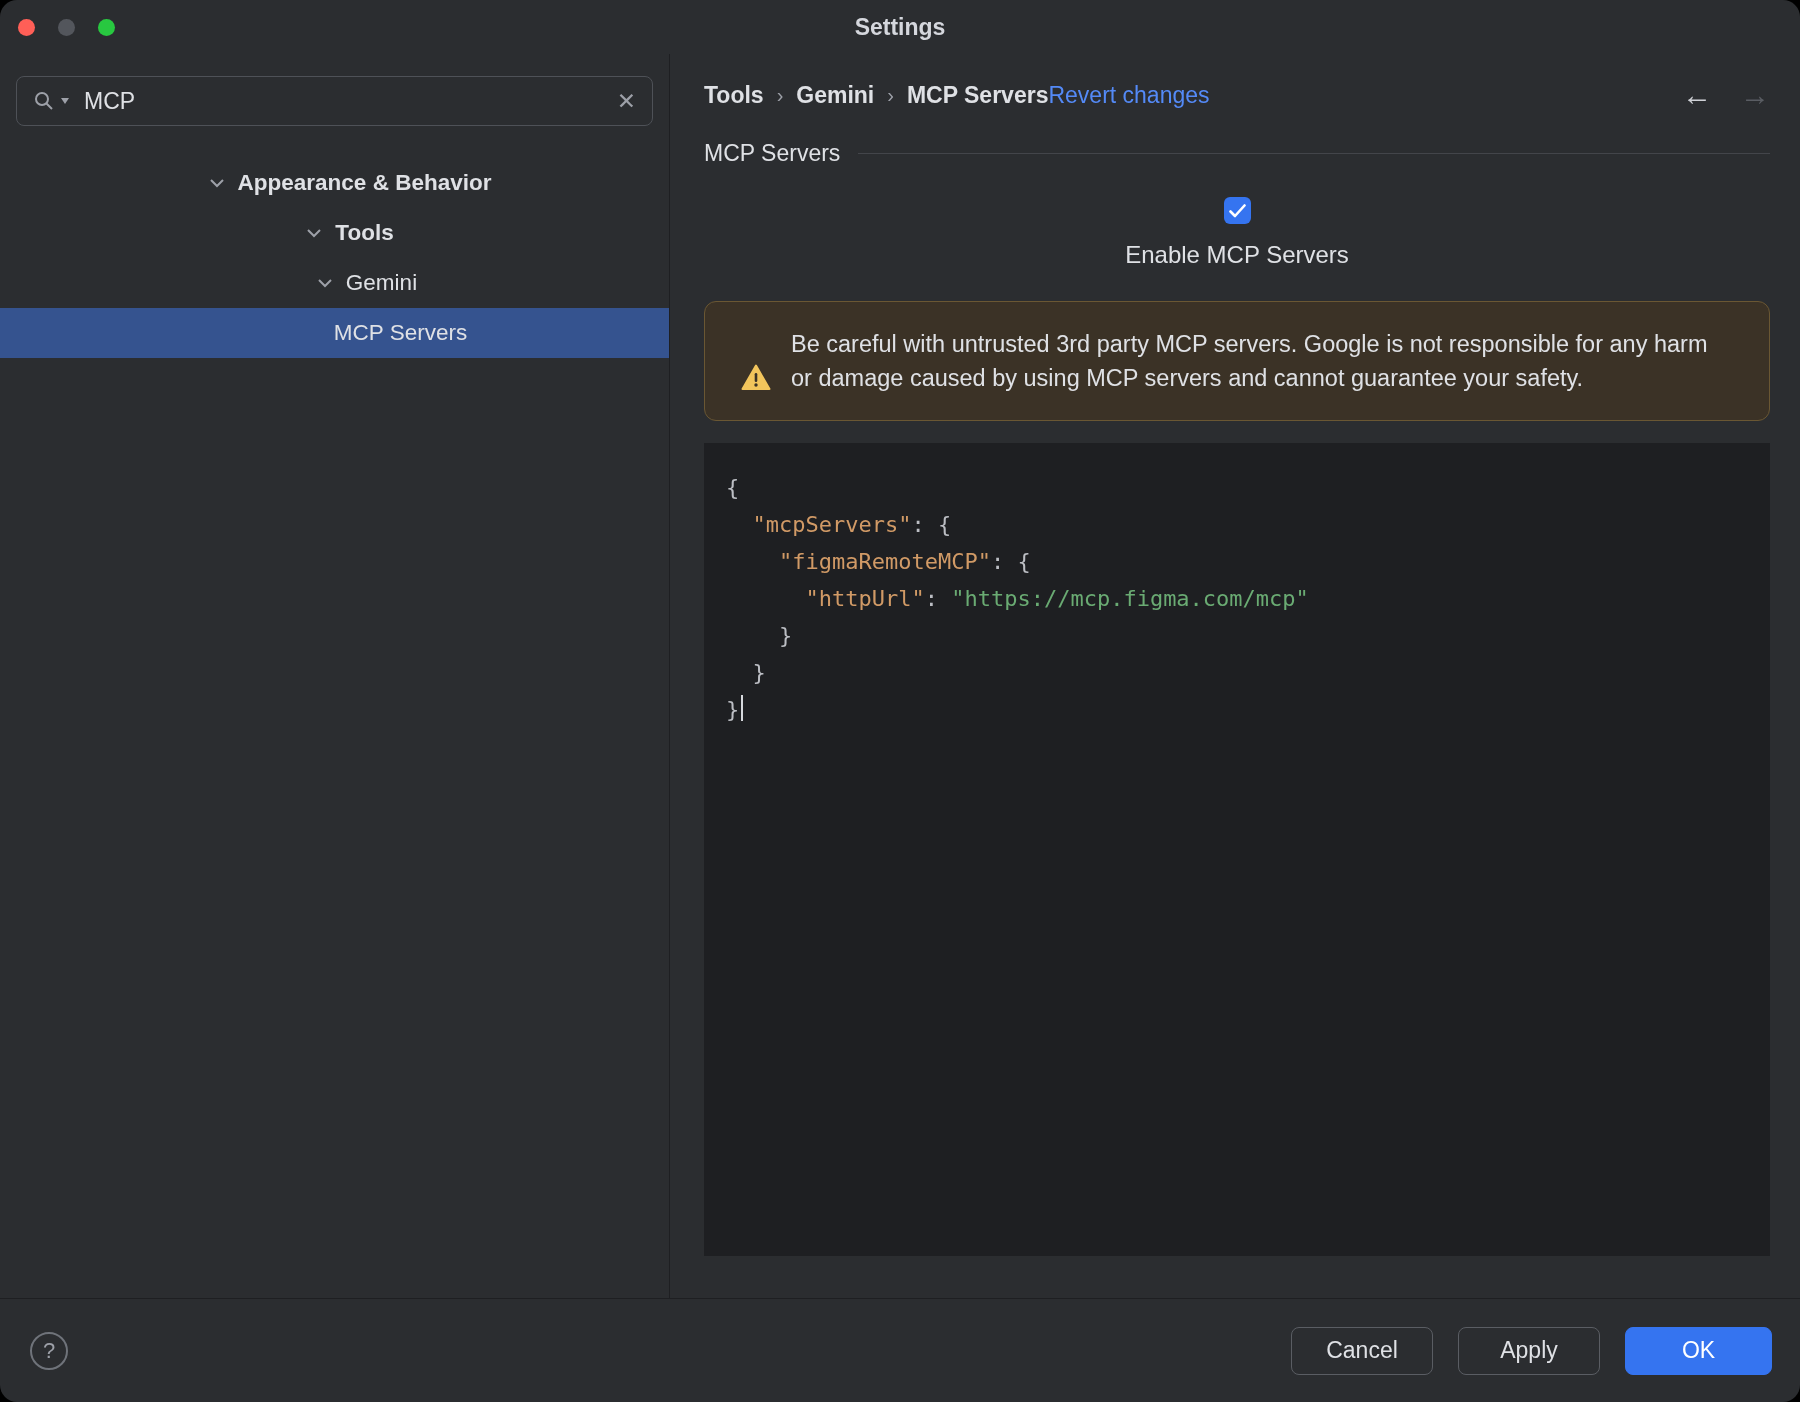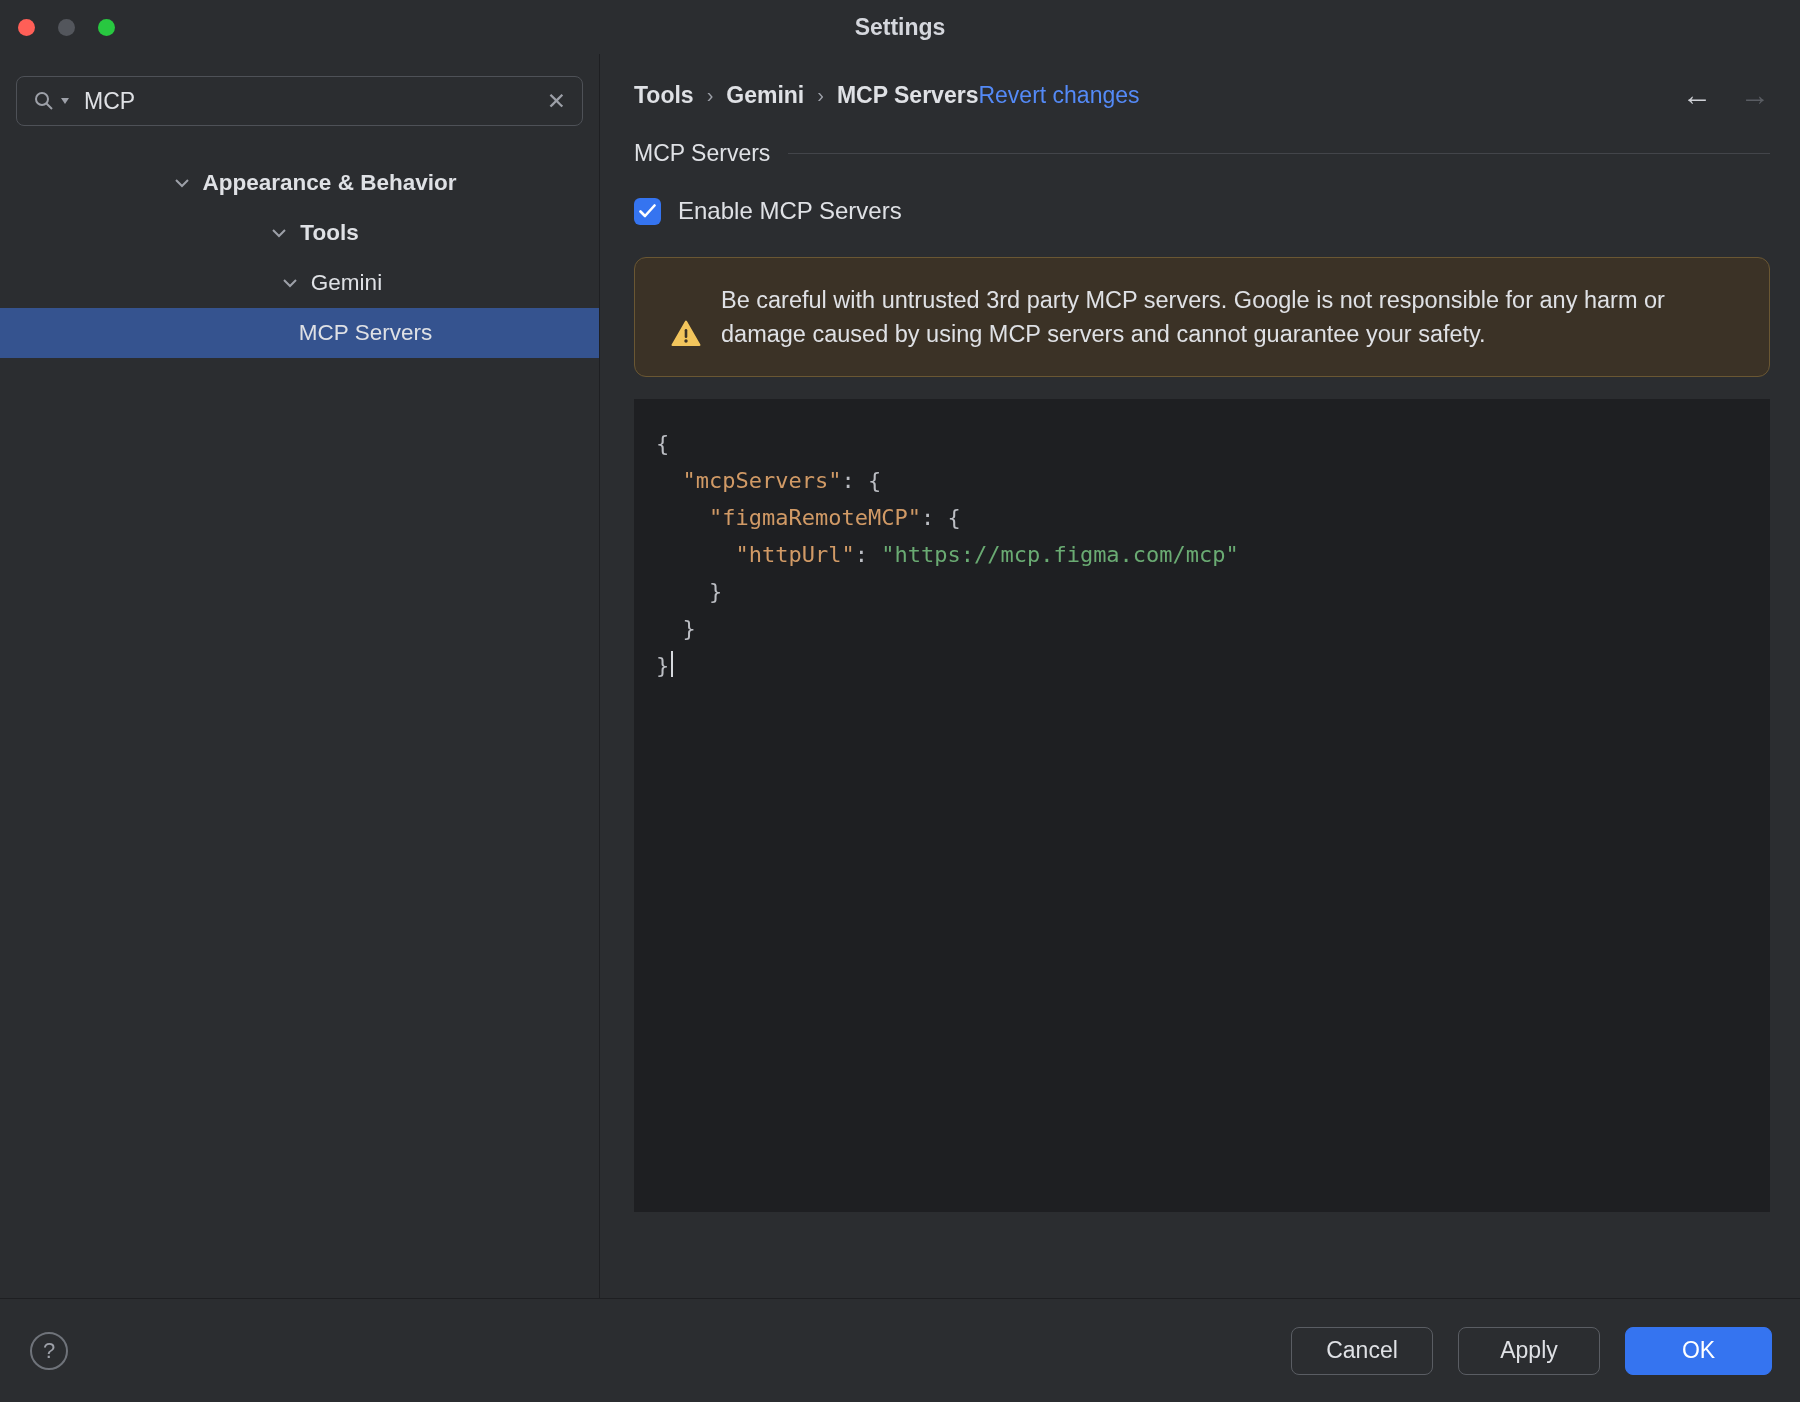--- a/index.html
+++ b/index.html
@@ -3,34 +3,34 @@
 <meta charset="utf-8">
 <style>
   :root{
     --panel_bg:#2b2d30; --editor_bg:#1e1f22; --text:#dfe1e5; --text_secondary:#9da0a8;
     --border:#4e5157; --divider:#1e1f22; --accent:#3574f0; --link:#548af7;
     --selection:#35538f; --warning_bg:#3b3226; --warning_border:#6a5733; --warning_icon:#f2c55c;
     --json_key:#d19a66; --json_string:#6aab73; --json_punct:#bcbec4;
   }
   *{box-sizing:border-box; margin:0; padding:0;}
   body{background:#000; font-family:"Liberation Sans", sans-serif;}
-  .window{width:1800px;height:1402px;position:relative;background:var(--panel_bg);color:var(--text);overflow:hidden;}
+  .window{width:1800px;height:1402px;position:relative;background:var(--panel_bg);color:var(--text);overflow:hidden;border-radius:17px;}
 
   
   .titlebar{height:54px;display:flex;align-items:center;position:relative;}
   .lights{display:flex;gap:23px;margin-left:18px;}
   .light{width:17px;height:17px;border-radius:50%;}
   .light.close{background:#ff5f57;}
   .light.min{background:#53565c;}
   .light.zoom{background:#28c840;}
   .win-title{position:absolute;left:0;right:0;text-align:center;font-size:23px;font-weight:bold;color:#d5d7dd;pointer-events:none;}
 
   
   .main{display:flex;height:1244px;}
-  .sidebar{width:600px;border-right:1px solid var(--divider);flex:none;display:flex;flex-direction:column;}
+  .sidebar{width:670px;border-right:1px solid var(--divider);flex:none;display:flex;flex-direction:column;}
   .searchbox{margin:22px 16px 18px 16px;height:50px;border:1px solid var(--border);border-radius:8px;display:flex;align-items:center;padding:0 16px;background:var(--panel_bg);}
   .searchbox .mag{display:flex;align-items:center;gap:5px;flex:none;color:var(--text_secondary);}
   .search-input{flex:1;margin-left:14px;background:transparent;border:none;outline:none;color:var(--text);font-size:23px;font-family:"Liberation Sans",sans-serif;min-width:0;}
   .clear-x{color:var(--text_secondary);font-size:23px;cursor:pointer;flex:none;line-height:1;}
 
   .tree{margin-top:14px;}
   .tree-row{height:50px;display:flex;align-items:center;font-size:22.5px;cursor:default;white-space:nowrap;justify-content:center;}
   .tree-row.selected{background:var(--selection);}
   .tree-row .chev{width:22px;height:22px;flex:none;display:flex;align-items:center;justify-content:center;color:var(--text_secondary);}
   .tree-row.bold .lbl{font-weight:bold;}
@@ -44,21 +44,21 @@
   .revert{color:var(--link);cursor:pointer;}
   .nav-arrows{margin-left:auto;display:flex;gap:28px;align-items:center;}
   .nav-arrow{font-size:30px;line-height:1;cursor:pointer;}
   .nav-arrow.back{color:#cfd1d6;}
   .nav-arrow.fwd{color:#5a5d63;}
 
   .section-header{display:flex;align-items:center;gap:18px;margin-bottom:30px;}
   .section-title{font-size:23px;color:var(--text);flex:none;}
   .section-line{flex:1;height:1px;background:#43454a;}
 
-  .enable-row{display:flex;align-items:center;gap:17px;margin-bottom:32px;}
+  .enable-row{display:flex;align-items:center;gap:17px;margin-bottom:32px;flex-direction:column;}
   .checkbox{width:27px;height:27px;border-radius:6px;background:var(--accent);display:flex;align-items:center;justify-content:center;cursor:pointer;flex:none;}
   .enable-label{font-size:24px;}
 
   .import-row{display:flex;align-items:center;margin-bottom:32px;}
   .import-text{font-size:24px;}
   .btn{height:48px;border:1px solid #5a5d63;border-radius:8px;background:transparent;color:var(--text);font-size:23px;font-family:"Liberation Sans",sans-serif;padding:0 26px;cursor:pointer;}
   .import-btn{margin-left:17px;}
 
   .warning{display:flex;gap:20px;align-items:flex-end;background:var(--warning_bg);border:1px solid var(--warning_border);border-radius:12px;padding:25px 36px;margin-bottom:22px;}
   .warning-icon{flex:none;margin-top:3px;}

